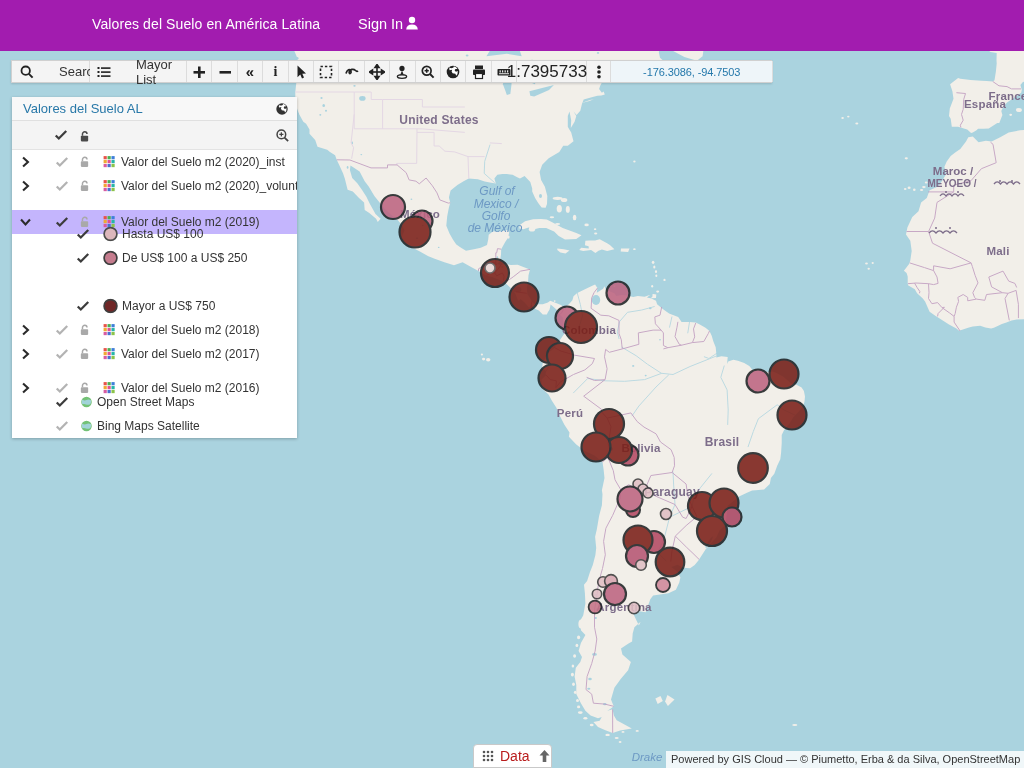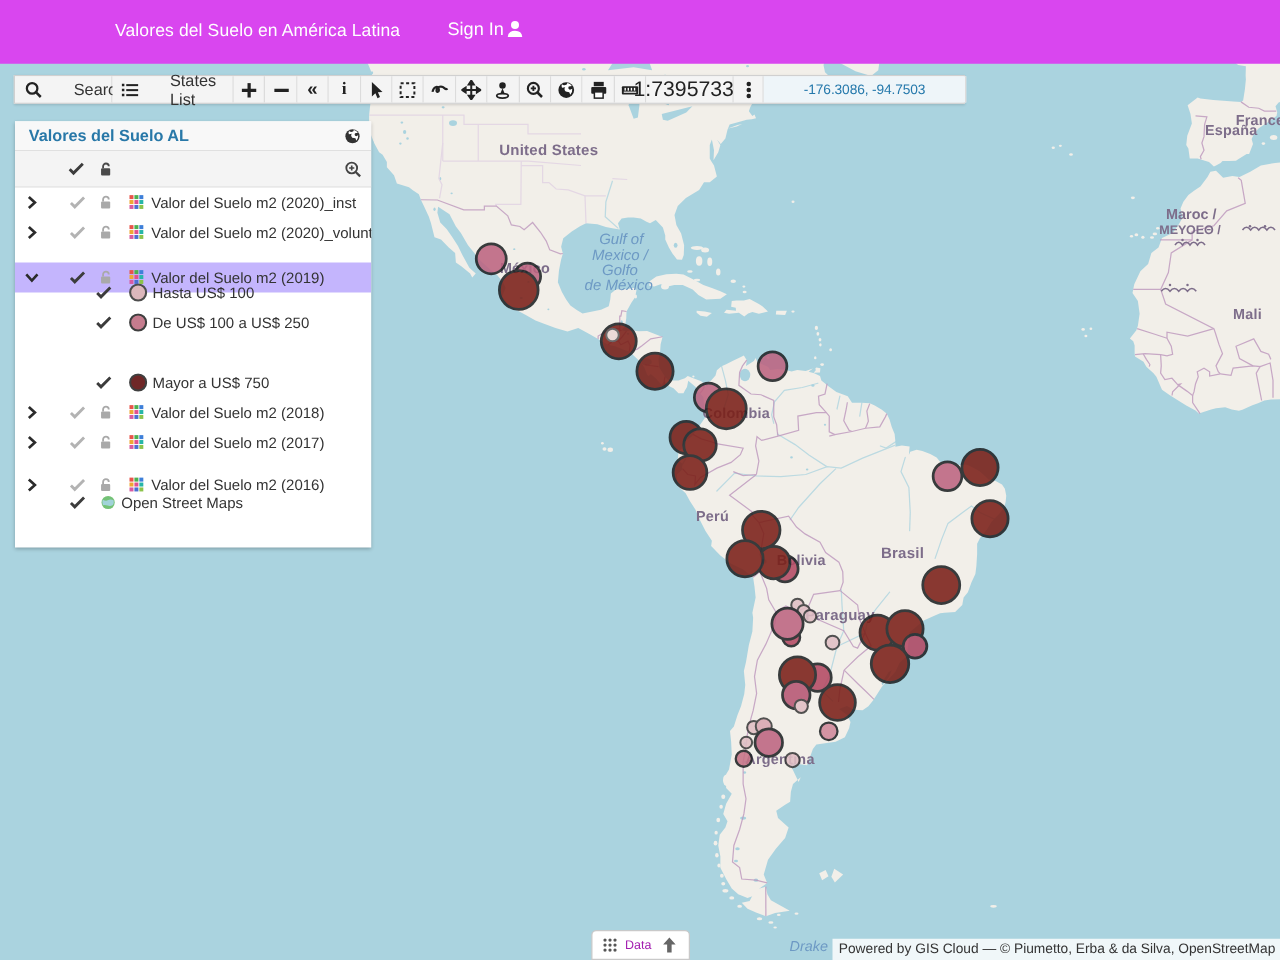--- a/index.html
+++ b/index.html
@@ -1,27 +1,27 @@
 <!DOCTYPE html>
 <html><head><meta charset="utf-8">
 <style>
 * { margin:0; padding:0; box-sizing:border-box; }
 html,body { width:1024px; height:768px; overflow:hidden; font-family:"Liberation Sans", sans-serif; }
 #stage { position:relative; width:1024px; height:768px; overflow:hidden; background:#aad3df; }
 #map { position:absolute; left:0; top:0; }
-#header { position:absolute; left:0; top:0; width:1024px; height:51px; background:#d946ef; z-index:20; }
+#header { position:absolute; left:0; top:0; width:1024px; height:51px; background:#a21caf; z-index:20; }
 #header .title { position:absolute; left:92px; top:16px; font-size:14px; color:#fff; letter-spacing:0.1px; }
 #header .signin { position:absolute; left:358px; top:16px; font-size:14.5px; color:#fff; }
 #toolbar { position:absolute; left:11px; top:60px; width:761px; height:23px; background:#f2f2f2; border:1px solid #d0d0d0; z-index:30; box-shadow:0 1px 2px rgba(0,0,0,0.15); }
 .tbtn { position:absolute; top:0; height:21px; display:flex; align-items:center; border-right:1px solid #dcdcdc; background:#f4f4f4; }
 .tsq { justify-content:center; }
 .tlabel { font-size:13px; color:#333; margin-left:24px; }
 #panel { position:absolute; left:12px; top:97px; width:285px; height:341px; background:#fff; z-index:25; box-shadow:0 1px 3px rgba(0,0,0,0.25); overflow:hidden; }
 #panel .phead { position:absolute; left:0; top:0; width:100%; height:24px; background:#f8f8f8; border-bottom:1px solid #e0e0e0; }
-#panel .phead .ptitle { position:absolute; left:11px; top:4px; font-size:13px; color:#2878a8;font-weight:bold; }
+#panel .phead .ptitle { position:absolute; left:11px; top:4px; font-size:13px; color:#2878a8; }
 #panel .psub { position:absolute; left:0; top:24px; width:100%; height:29px; background:#f4f4f4; border-bottom:1px solid #e3e3e3; }
 .prow { position:absolute; left:0; width:100%; height:24px; }
 .ci { position:absolute; top:50%; transform:translateY(-50%); display:flex; align-items:center; }
 .ptxt { position:absolute; top:5px; font-size:12px; color:#333; white-space:nowrap; }
 #databtn { position:absolute; left:473px; top:744px; width:79px; height:24px; background:#fff; border:1px solid #c9c9c9; border-radius:4px 4px 0 0; z-index:25; display:flex; align-items:center; }
 #attrib { position:absolute; left:666px; top:751px; width:358px; height:17px; background:rgba(255,255,255,0.82); z-index:24; font-size:11px; color:#333; padding-left:5px; line-height:17px; white-space:nowrap; }
 </style></head>
 <body>
 <div id="stage">
 <svg id="map" width="1024" height="768" viewBox="0 0 1024 768" font-family="'Liberation Sans', sans-serif">
@@ -330,21 +330,21 @@
             <g fill="#222">
               <rect x="1.5" y="3" width="2" height="2"></rect>
               <rect x="1.5" y="7" width="2" height="2"></rect>
               <rect x="1.5" y="11" width="2" height="2"></rect>
               <rect x="5" y="3.3" width="9.5" height="1.6"></rect>
               <rect x="5" y="7.3" width="9.5" height="1.6"></rect>
               <rect x="5" y="11.3" width="9.5" height="1.6"></rect>
             </g>
           </svg>
         </span>
-        <span class="tlabel">States List</span>
+        <span class="tlabel">Mayor List</span>
       </div>
 <div class="tbtn tsq" style="left:175px;width:25.4px">
         <svg width="16" height="16" viewBox="0 0 16 16">
           <g fill="#222">
             <rect x="7" y="2.5" width="2.6" height="11.5"></rect>
             <rect x="2.5" y="7" width="11.5" height="2.6"></rect>
           </g>
         </svg>
       </div>
       <div class="tbtn tsq" style="left:200.4px;width:25.4px">
@@ -710,35 +710,49 @@
           </svg>
         </span>
 <span class="ci" style="left:68px">
           <svg width="13" height="13" viewBox="0 0 16 16">
             <circle cx="8" cy="8" r="6.5" fill="#74c276"></circle>
             <path d="M2.6,5 q3,2 5.4,0.6 q2.4,-1.4 5.4,0.2 q0.6,2.4 -0.6,4.6 q-2.8,1.8 -5.4,0.6 q-2.6,-1.2 -4.6,-0.2 q-1-2.8 -0.2,-5.8 z" fill="#a9d6eb" opacity="0.85"></path>
           </svg>
         </span>
 <span class="ptxt" style="left:85px">Open Street Maps</span>
       </div>
+      <div class="prow" style="top:317px">
+<span class="ci" style="left:43px">
+          <svg width="14" height="14" viewBox="0 0 16 16">
+            <path d="M2,8.5 L5.5,12 L14,3.5" fill="none" stroke="#b3b3b3" stroke-width="2.6"></path>
+          </svg>
+        </span>
+<span class="ci" style="left:68px">
+          <svg width="13" height="13" viewBox="0 0 16 16">
+            <circle cx="8" cy="8" r="6.5" fill="#74c276"></circle>
+            <path d="M2.6,5 q3,2 5.4,0.6 q2.4,-1.4 5.4,0.2 q0.6,2.4 -0.6,4.6 q-2.8,1.8 -5.4,0.6 q-2.6,-1.2 -4.6,-0.2 q-1-2.8 -0.2,-5.8 z" fill="#a9d6eb" opacity="0.85"></path>
+          </svg>
+        </span>
+<span class="ptxt" style="left:85px">Bing Maps Satellite</span>
+      </div>
 </div>
 <div id="databtn">
   <svg width="12" height="12" viewBox="0 0 12 12" style="margin-left:8px">
         <g fill="#555">
           <circle cx="2" cy="2" r="1.3"></circle>
           <circle cx="6" cy="2" r="1.3"></circle>
           <circle cx="10" cy="2" r="1.3"></circle>
           <circle cx="2" cy="6" r="1.3"></circle>
           <circle cx="6" cy="6" r="1.3"></circle>
           <circle cx="10" cy="6" r="1.3"></circle>
           <circle cx="2" cy="10" r="1.3"></circle>
           <circle cx="6" cy="10" r="1.3"></circle>
           <circle cx="10" cy="10" r="1.3"></circle>
         </g>
       </svg>
-  <span style="font-size:10px;color:#a21caf;margin-left:6px">Data</span>
+  <span style="font-size:14px;color:#b91c1c;margin-left:6px">Data</span>
   <svg width="13" height="14" viewBox="0 0 13 14" style="margin-left:8px">
         <g fill="#666">
           <path d="M6.5,1 L11.5,6.5 L8.3,6.5 L8.3,13 L4.7,13 L4.7,6.5 L1.5,6.5 Z"></path>
         </g>
       </svg>
 </div>
 <div id="attrib">Powered by GIS Cloud — © Piumetto, Erba &amp; da Silva, OpenStreetMap</div>
 </div>
 </body></html>

